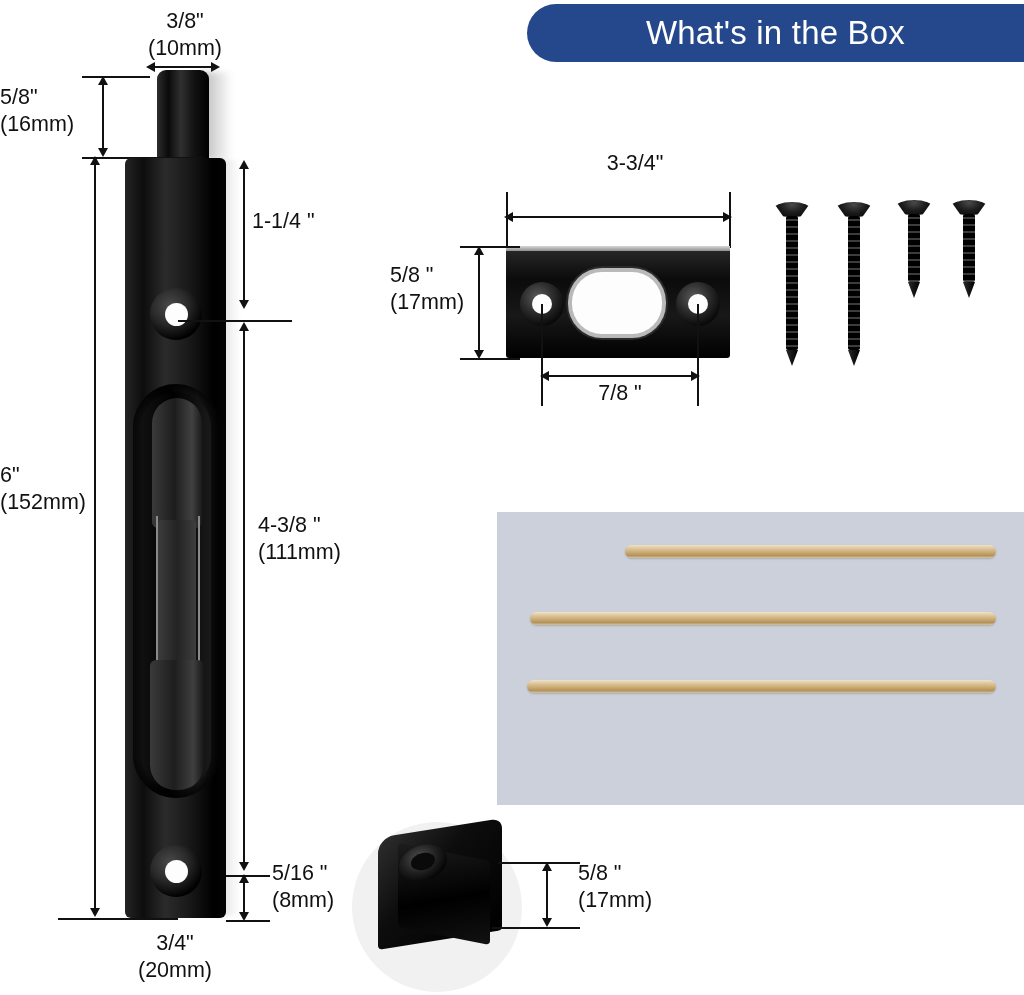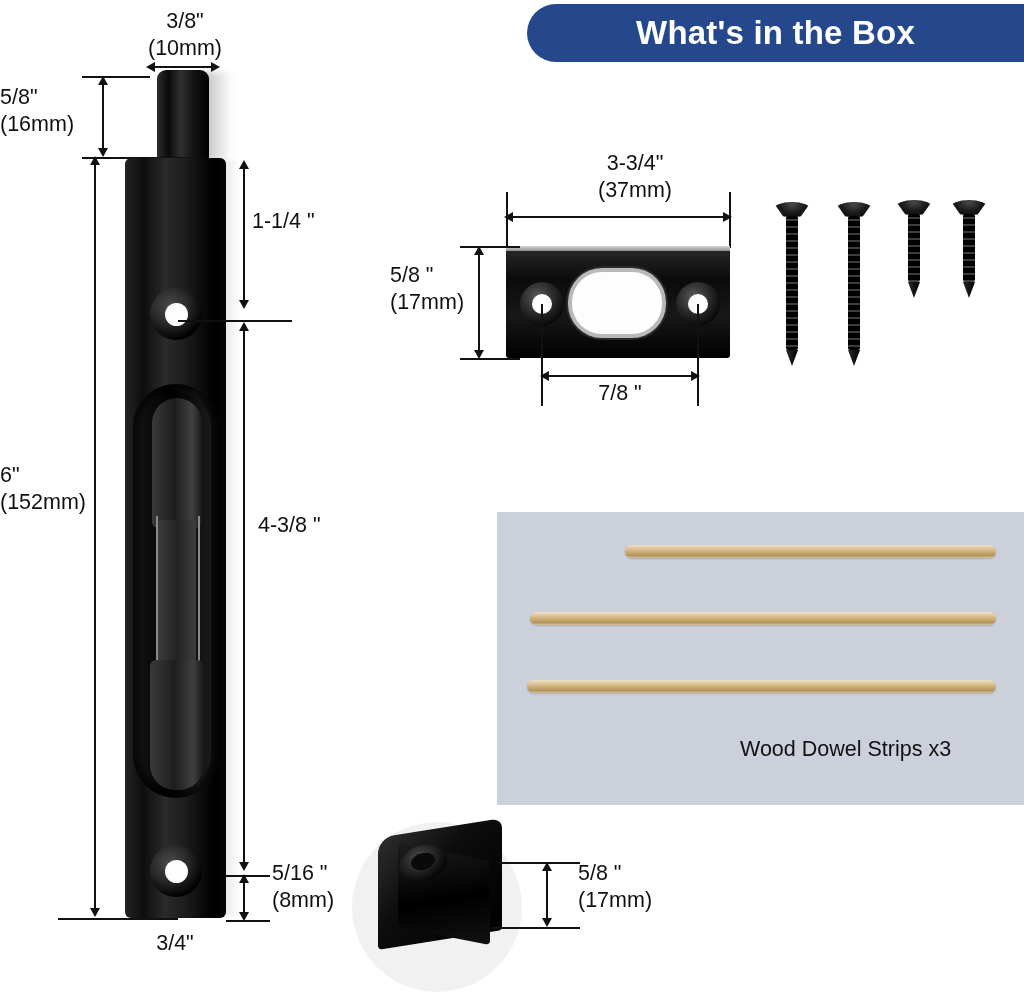--- a/index.html
+++ b/index.html
@@ -15,21 +15,21 @@
   .abs{position:absolute;}
 
   
   #banner{
     left:527px;top:4px;width:497px;height:58px;
     background:#25478c;
     border-radius:30px 0 0 30px;
     display:flex;align-items:center;justify-content:center;
   }
   #banner .btxt{
-    color:#ffffff;font-size:33px;font-weight:bold;letter-spacing:.2px;
+    color:#ffffff;font-size:33px;font-weight:normal;letter-spacing:.2px;
     white-space:nowrap;
   }
 
   
   .dim{
     font-size:21.5px;line-height:27px;color:#111;
     text-align:center;white-space:nowrap;
   }
   .dim .l2{display:block;}
 
@@ -260,41 +260,42 @@
     <span>6"</span>
     <span class="l2">(152mm)</span>
   </div>
   <div class="abs vline" style="left:94px;top:162px;height:752px;"></div>
   <div class="abs ar ar-up" style="left:90px;top:156px;"></div>
   <div class="abs ar ar-dn" style="left:90px;top:908px;"></div>
   <div class="abs hline" style="left:58px;top:918px;width:120px;"></div>
 
   <div class="abs dim" style="left:258px;top:512px;width:180px;text-align:left;">
     <span>4-3/8 "</span>
+    <span class="l2">(111mm)</span>
   </div>
   <div class="abs vline" style="left:243px;top:328px;height:540px;"></div>
   <div class="abs ar ar-dn" style="left:239px;top:862px;"></div>
 
   <div class="abs dim" style="left:272px;top:860px;width:130px;text-align:left;">
     <span>5/16 "</span>
     <span class="l2">(8mm)</span>
   </div>
   <div class="abs hline" style="left:226px;top:875px;width:44px;"></div>
   <div class="abs hline" style="left:226px;top:920px;width:44px;"></div>
   <div class="abs vline" style="left:243px;top:878px;height:38px;"></div>
   <div class="abs ar ar-up" style="left:239px;top:874px;"></div>
   <div class="abs ar ar-dn" style="left:239px;top:912px;"></div>
 
   <div class="abs dim" style="left:95px;top:930px;width:160px;">
     <span>3/4"</span>
+    <span class="l2">(20mm)</span>
   </div>
 
   <div class="abs dim" style="left:545px;top:150px;width:180px;">
     <span>3-3/4"</span>
-    <span class="l2">(37mm)</span>
   </div>
   <div class="abs vline" style="left:506px;top:192px;height:56px;"></div>
   <div class="abs vline" style="left:729px;top:192px;height:56px;"></div>
   <div class="abs hline" style="left:510px;top:216px;width:216px;"></div>
   <div class="abs ar ar-lf" style="left:504px;top:212px;"></div>
   <div class="abs ar ar-rt" style="left:723px;top:212px;"></div>
 
   <div class="abs" id="plate"></div>
   <div class="abs" id="plate-top-hl"></div>
   <div class="abs" id="plate-slot"></div>
@@ -340,21 +341,20 @@
   <div class="screw" style="left:950px;top:200px;">
     <div class="head"></div>
     <div class="shank" style="top:14px;height:68px;"></div>
     <div class="tip" style="top:82px;"></div>
   </div>
 
   <div class="abs" id="dowel-panel"></div>
   <div class="dowel" style="left:625px;top:545px;width:371px;"></div>
   <div class="dowel" style="left:530px;top:612px;width:466px;"></div>
   <div class="dowel" style="left:527px;top:680px;width:469px;"></div>
-  <div id="dowel-label">Wood Dowel Strips x3</div>
 
   <div class="abs" id="bracket-circle"></div>
   <div class="abs" id="bracket-body"></div>
   <div class="abs" id="bracket-face"></div>
   <div class="abs" id="bracket-hole"></div>
   <div class="abs" id="bracket-hole-i"></div>
 
   <div class="abs dim" style="left:578px;top:860px;width:140px;text-align:left;">
     <span>5/8 "</span>
     <span class="l2">(17mm)</span>

